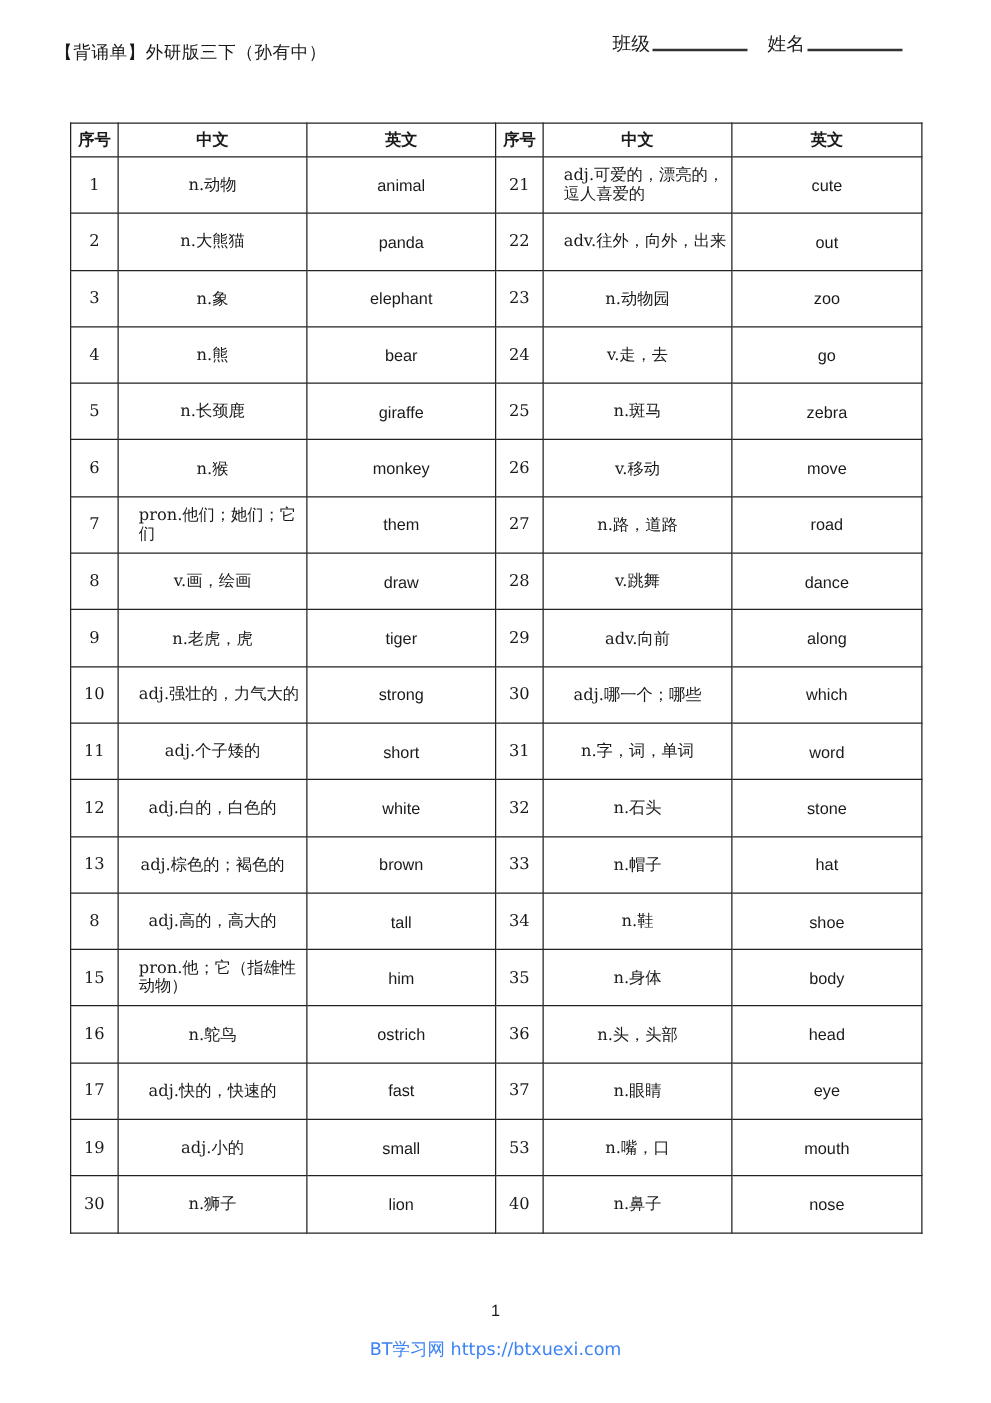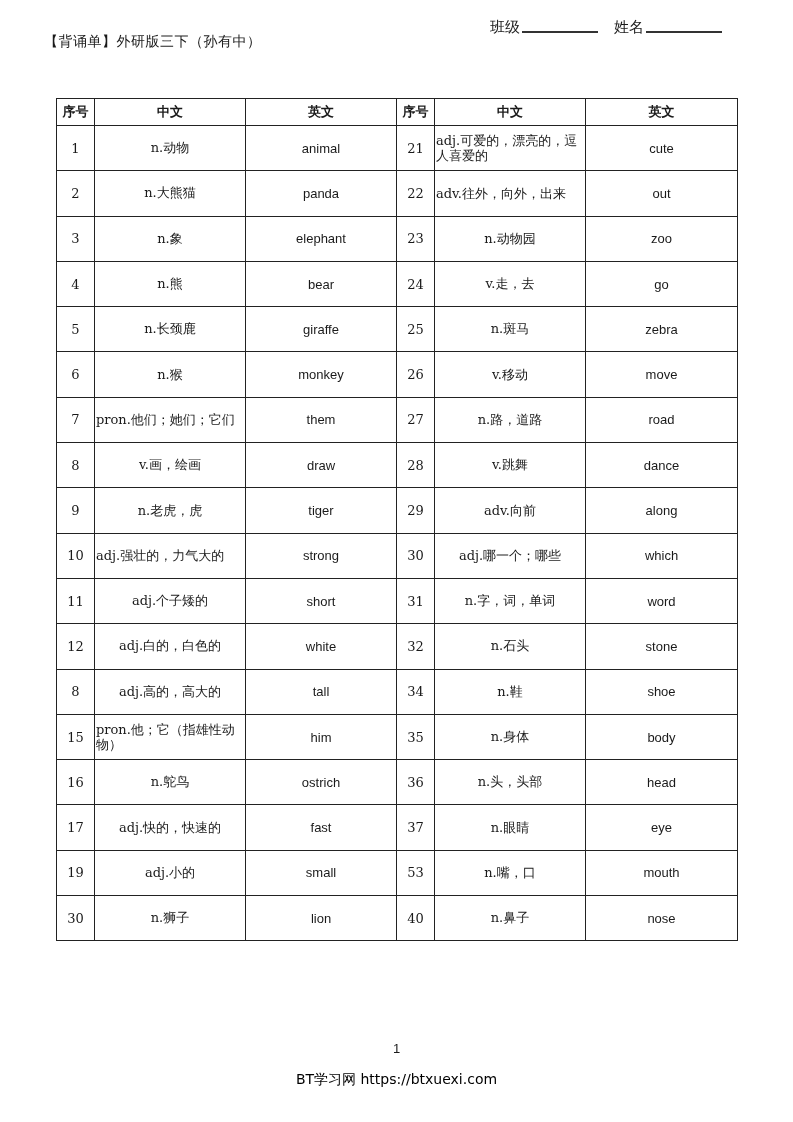--- a/index.html
+++ b/index.html
@@ -1,31 +1,31 @@
 <!DOCTYPE html>
 <html><head>
 <meta charset="utf-8">
 <style>
   html, body { margin:0; padding:0; background:#ffffff; }
   body { width:793px; height:1122px; position:relative; font-family:"DejaVu Serif", serif; color:#1a1a1a; overflow:hidden; }
   .title { position:absolute; left:44px; top:33px; font-size:14px; letter-spacing:0.5px; }
   .fields { position:absolute; left:490px; top:18px; font-size:15px; }
-  .field-row { display:flex; height:34px; align-items:flex-start; }
+  .field-row { display:flex; height:34px; align-items:center; }
   .field { display:flex; align-items:flex-end; margin-right:16px; }
   .field .line { display:inline-block; width:76px; border-bottom:2px solid #333; margin-left:2px; height:1px; margin-bottom:4px; }
   table.vocab { position:absolute; left:56px; top:98px; border-collapse:collapse; table-layout:fixed; width:681px; }
   table.vocab td, table.vocab th { border:1.5px solid #222; text-align:center; vertical-align:middle; padding:0; font-weight:normal; }
   table.vocab th { height:26px; font-size:13px;font-weight:bold; }
   table.vocab td { height:44.3px; font-size:13px; }
   .num { font-family:"DejaVu Serif", serif; font-size:13px; }
   .en { font-family:Liberation Sans, sans-serif; font-size:14px; }
   .cn { font-family:"DejaVu Serif", serif; font-size:12.5px; }
-  .cn.left { text-align:left; line-height:15px; padding-left:1px; }
+  .cn.left { text-align:left; line-height:15px; padding-left:16px; }
   .page-num { position:absolute; top:1041px; left:0; width:793px; text-align:center; font-family:"Liberation Sans", sans-serif; font-size:13px; }
-  .watermark { position:absolute; top:1071px; left:0; width:793px; text-align:center; font-family:"DejaVu Sans", sans-serif; font-size:14px; color:#000000; }
+  .watermark { position:absolute; top:1071px; left:0; width:793px; text-align:center; font-family:"DejaVu Sans", sans-serif; font-size:14px; color:#3b82f6; }
 </style>
 </head>
 <body>
 
 <div class="title">【背诵单】外研版三下（孙有中）</div>
 
 <div class="fields">
   <div class="field-row">
     <div class="field">
       <span>班级</span>
@@ -148,20 +148,28 @@
       </tr>
       <tr>
         <td class="num">12</td>
         <td class="cn">adj.白的，白色的</td>
         <td class="en">white</td>
         <td class="num">32</td>
         <td class="cn">n.石头</td>
         <td class="en">stone</td>
       </tr>
       <tr>
+        <td class="num">13</td>
+        <td class="cn">adj.棕色的；褐色的</td>
+        <td class="en">brown</td>
+        <td class="num">33</td>
+        <td class="cn">n.帽子</td>
+        <td class="en">hat</td>
+      </tr>
+      <tr>
         <td class="num">8</td>
         <td class="cn">adj.高的，高大的</td>
         <td class="en">tall</td>
         <td class="num">34</td>
         <td class="cn">n.鞋</td>
         <td class="en">shoe</td>
       </tr>
       <tr>
         <td class="num">15</td>
         <td class="cn left">pron.他；它（指雄性动物）</td>

